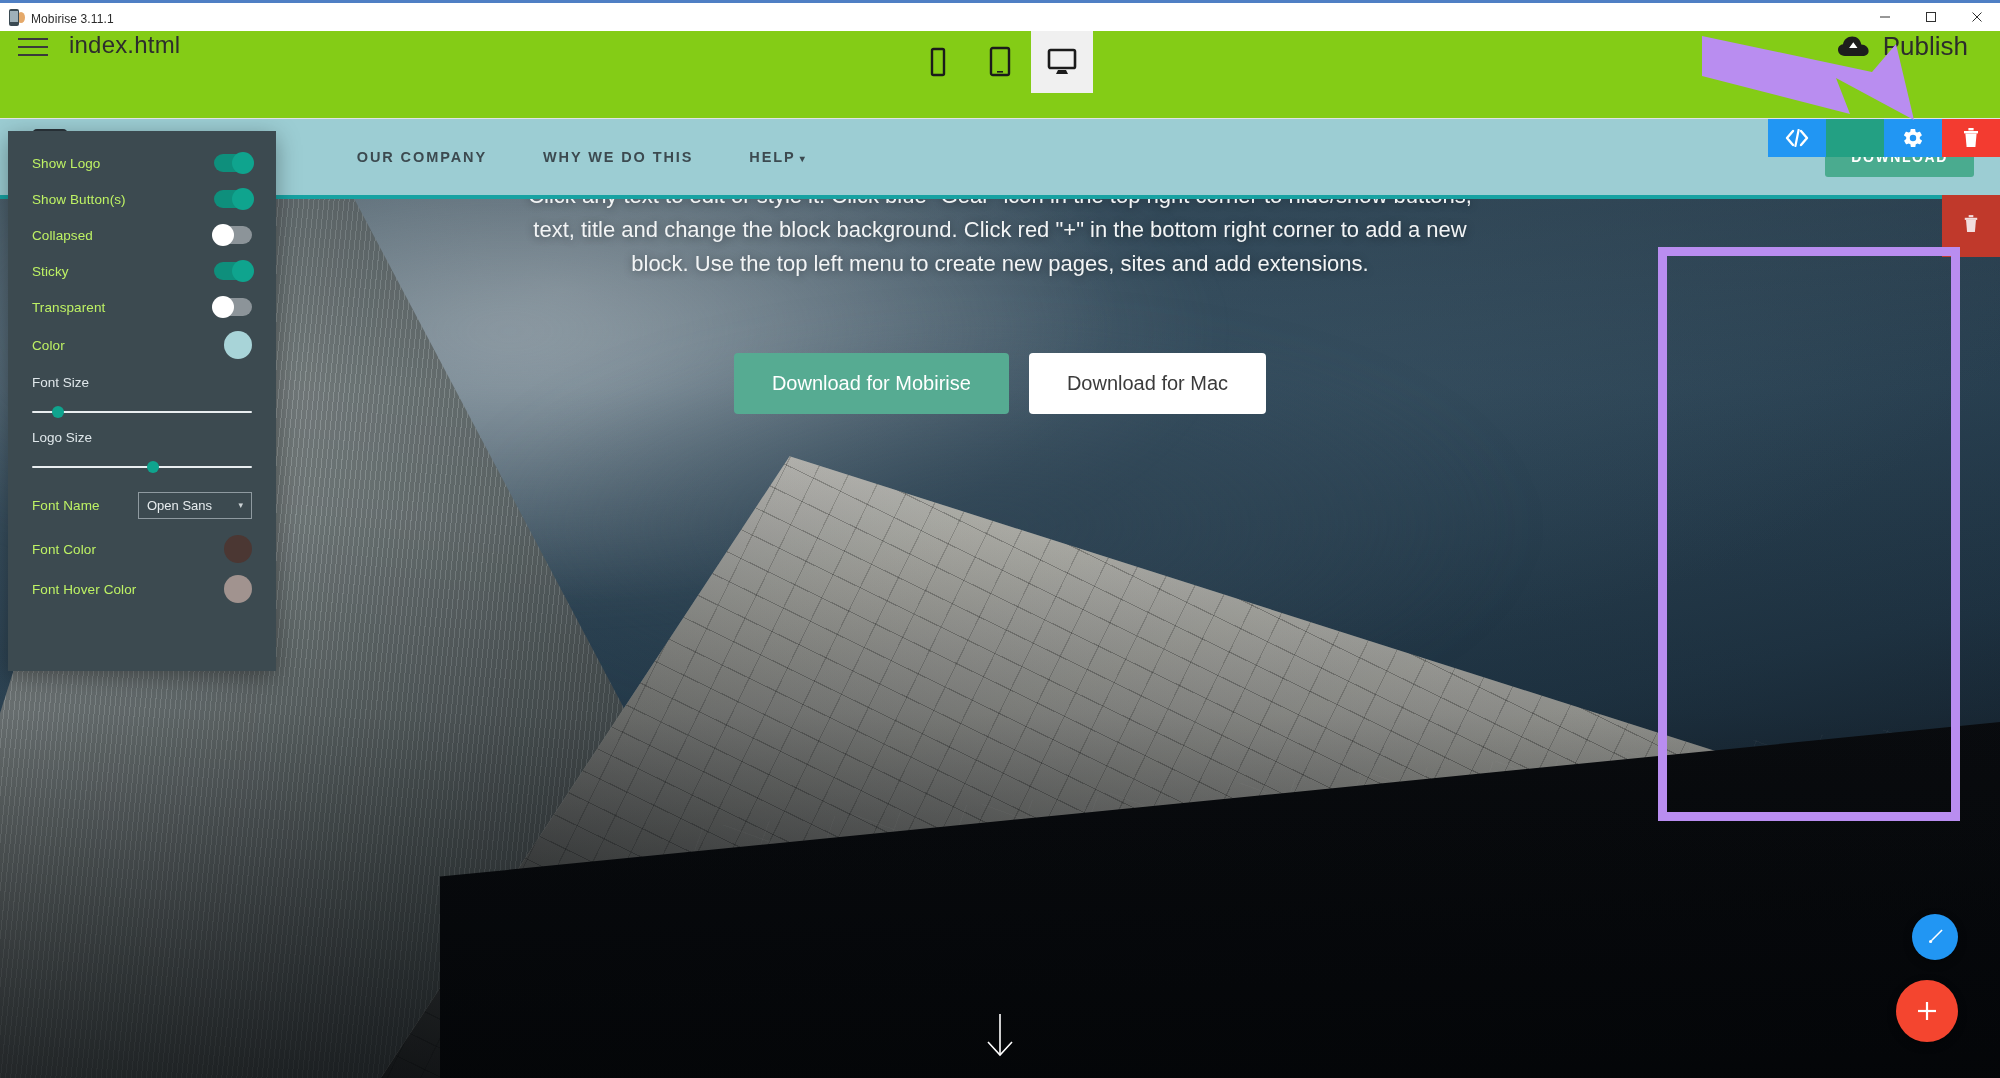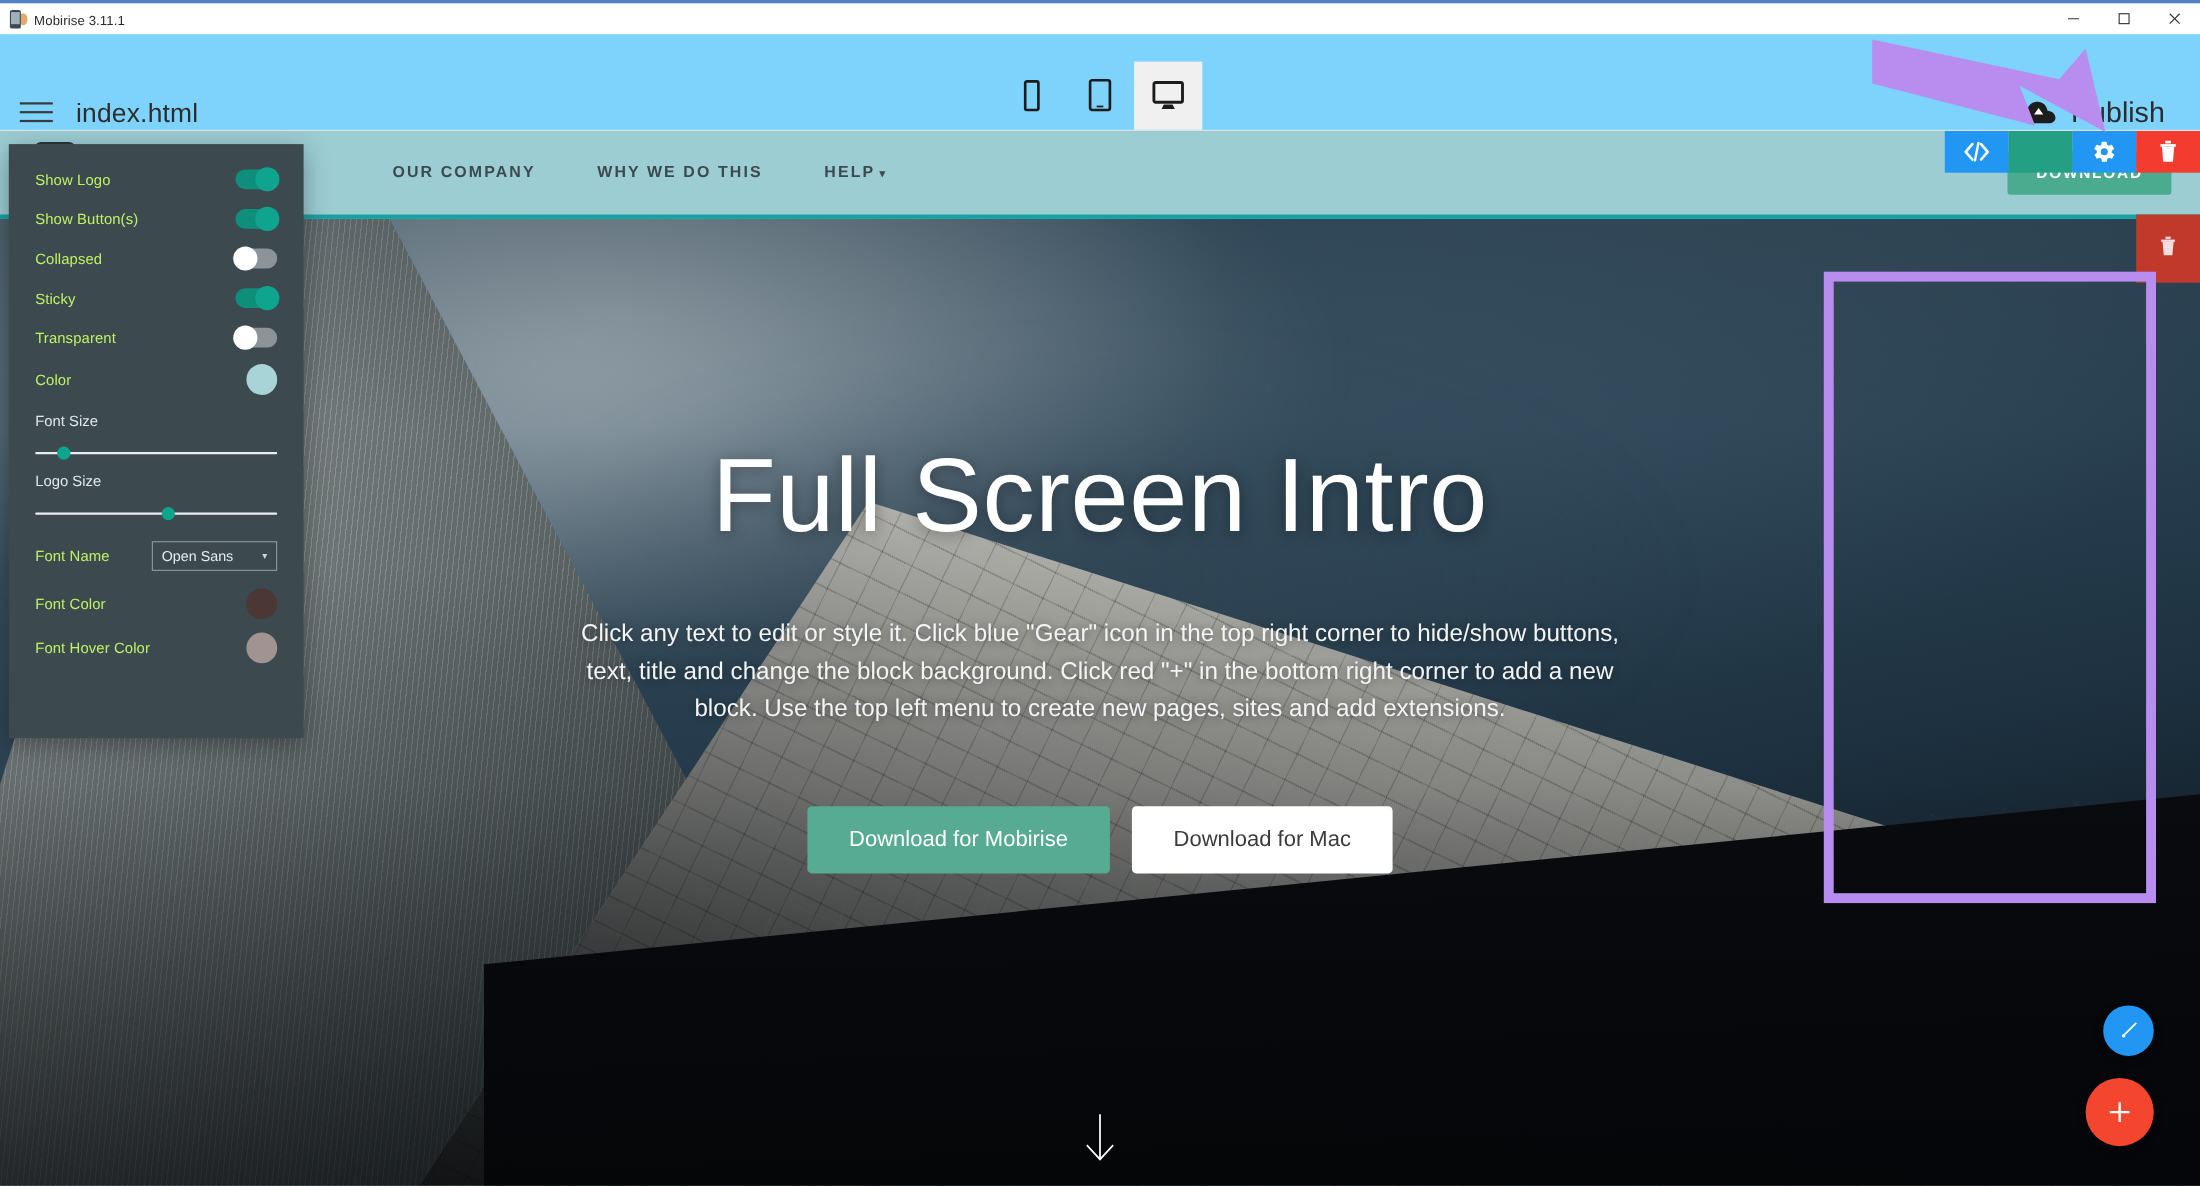--- a/index.html
+++ b/index.html
@@ -36,22 +36,22 @@
   .tb-right { margin-left:auto; display:flex; height:31px; }
   .winbtn {
     width:46px; height:31px; display:flex; align-items:center; justify-content:center;
     font-size:13px; color:#303030;
   }
   .winbtn svg { display:block; }
 
   
   .apptoolbar {
     position:absolute; top:31px; left:0; width:2000px; height:88px;
-    background:#7dd3fc; border-bottom:1px solid #e3e3e3;
-    display:flex; align-items:flex-end;
+    background:#84cc16; border-bottom:1px solid #e3e3e3;
+    display:flex; align-items:flex-start;
     z-index:50;
   }
   .hamburger {
     margin-left:18px; width:32px; height:32px;
     display:flex; flex-direction:column; justify-content:center; gap:6px;
     cursor:pointer;
   }
   .hamburger span { display:block; width:30px; height:2.3px; background:#3a3a3a; }
   .page-title {
     margin-left:19px; font-size:24px; color:#2d2d2d; font-weight:400;
@@ -383,21 +383,20 @@
     <div class="tower"></div>
     <div class="tower-shade"></div>
     <div class="wedge"></div>
     <div class="wedge-dark"></div>
     <div class="glassgrid"></div>
     <div class="ribbon"></div>
     <div class="vignette"></div>
   </div>
 
   <div class="hero-content">
-    <div class="hero-title">Full Screen Intro</div>
     <div class="hero-sub">Click any text to edit or style it. Click blue "Gear" icon in the top right corner to hide/show buttons, text, title and change the block background. Click red "+" in the bottom right corner to add a new block. Use the top left menu to create new pages, sites and add extensions.</div>
     <div class="hero-btns">
       <div class="btn btn-win">Download for Mobirise</div>
       <div class="btn btn-mac">Download for Mac</div>
     </div>
     <div class="scroll-arrow">
       <svg width="40" height="52" viewBox="0 0 40 52">
         <line x1="20" y1="2" x2="20" y2="42" stroke="#ffffff" stroke-width="1.6"></line>
         <path d="M8 30 L20 43 L32 30" fill="none" stroke="#ffffff" stroke-width="1.6"></path>
       </svg>

